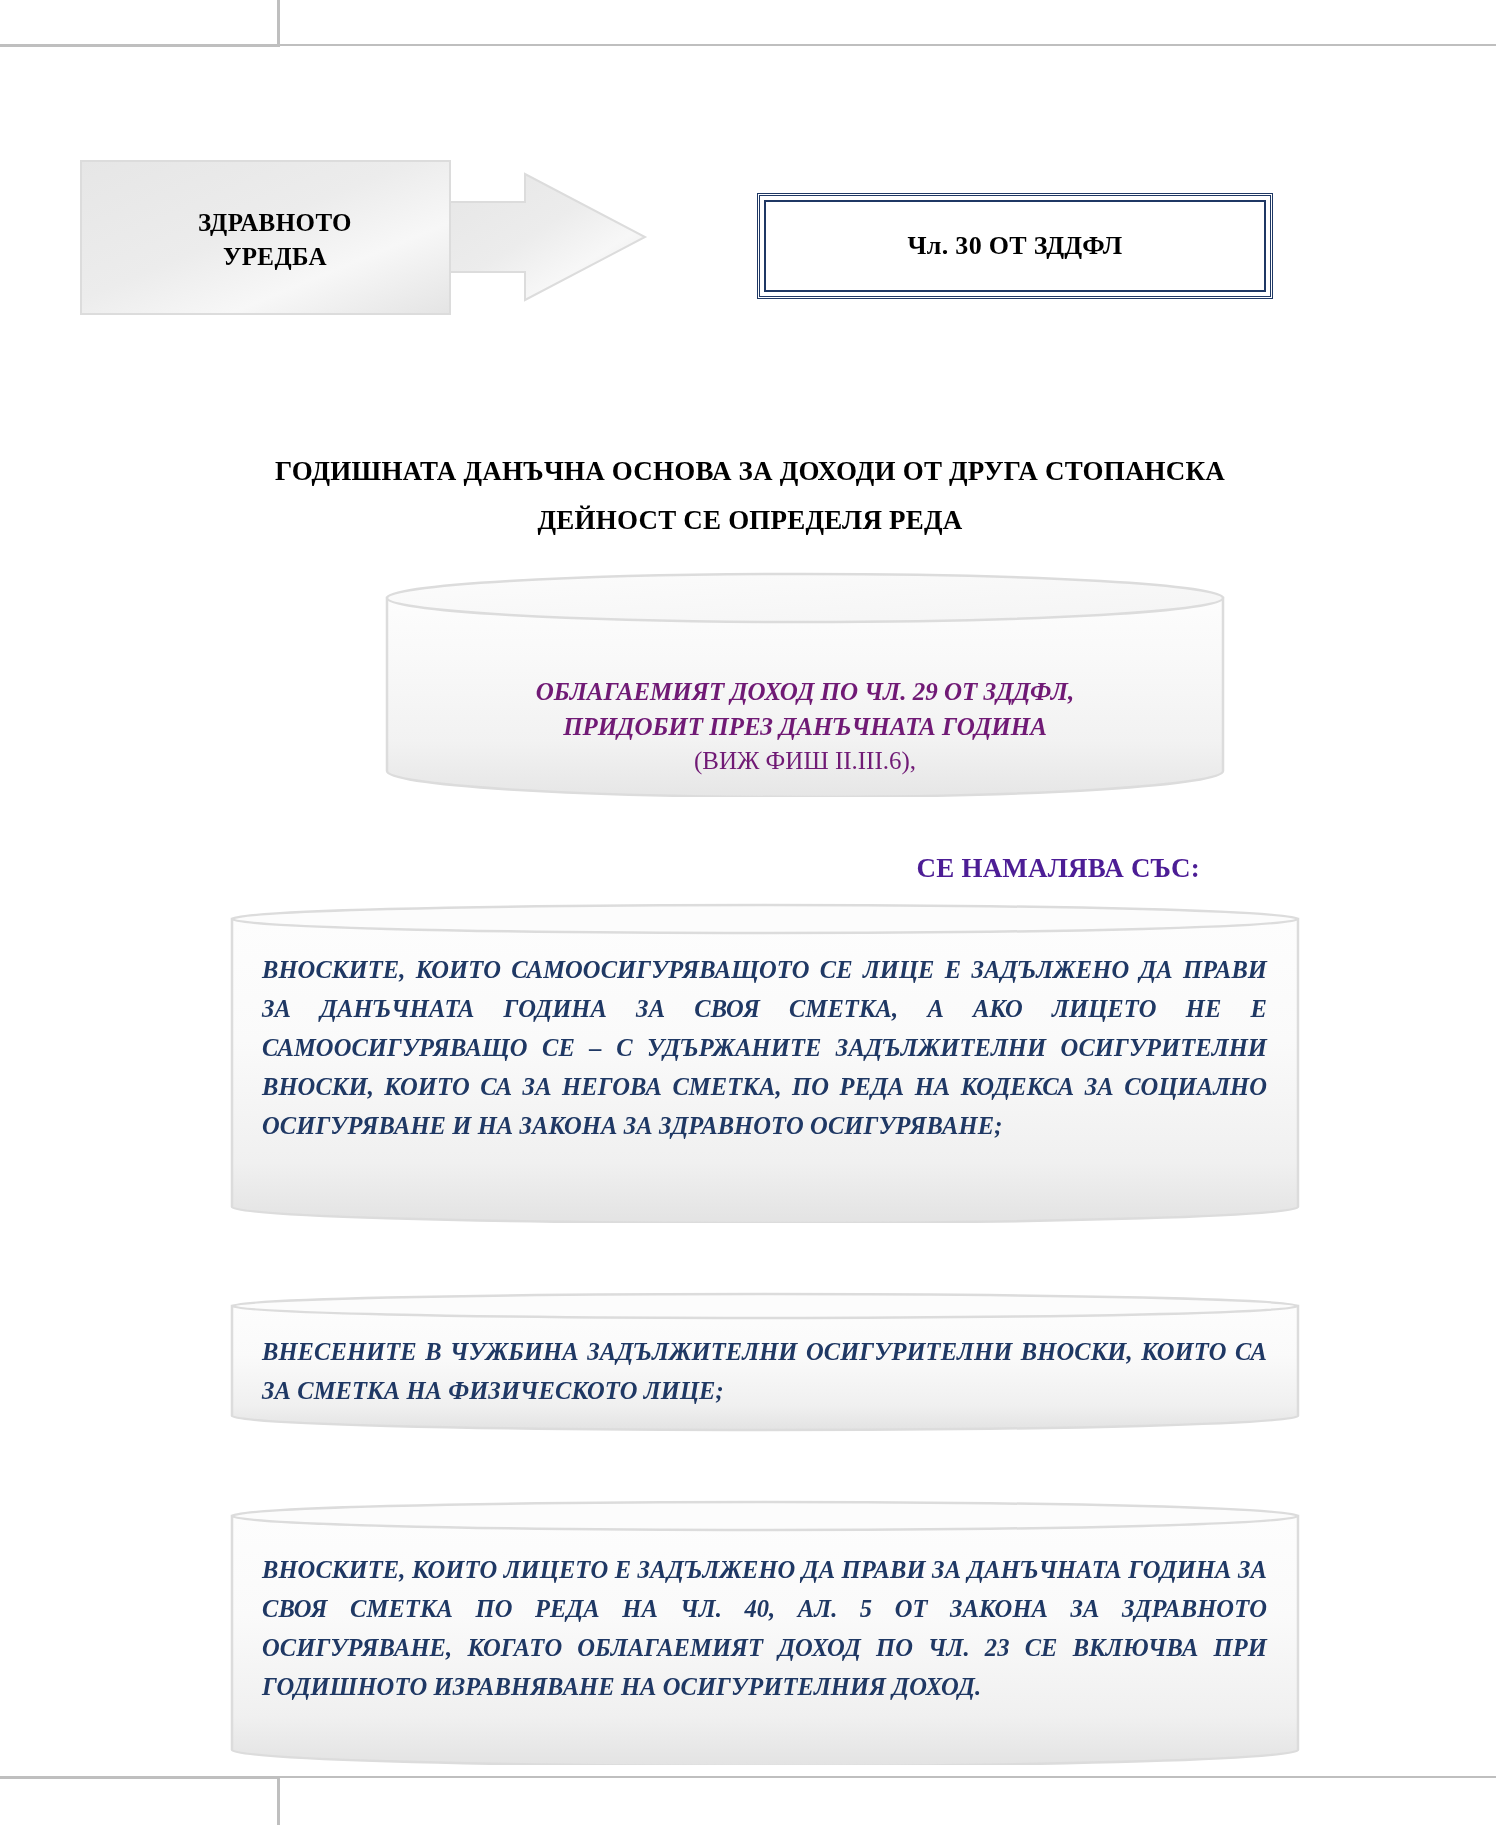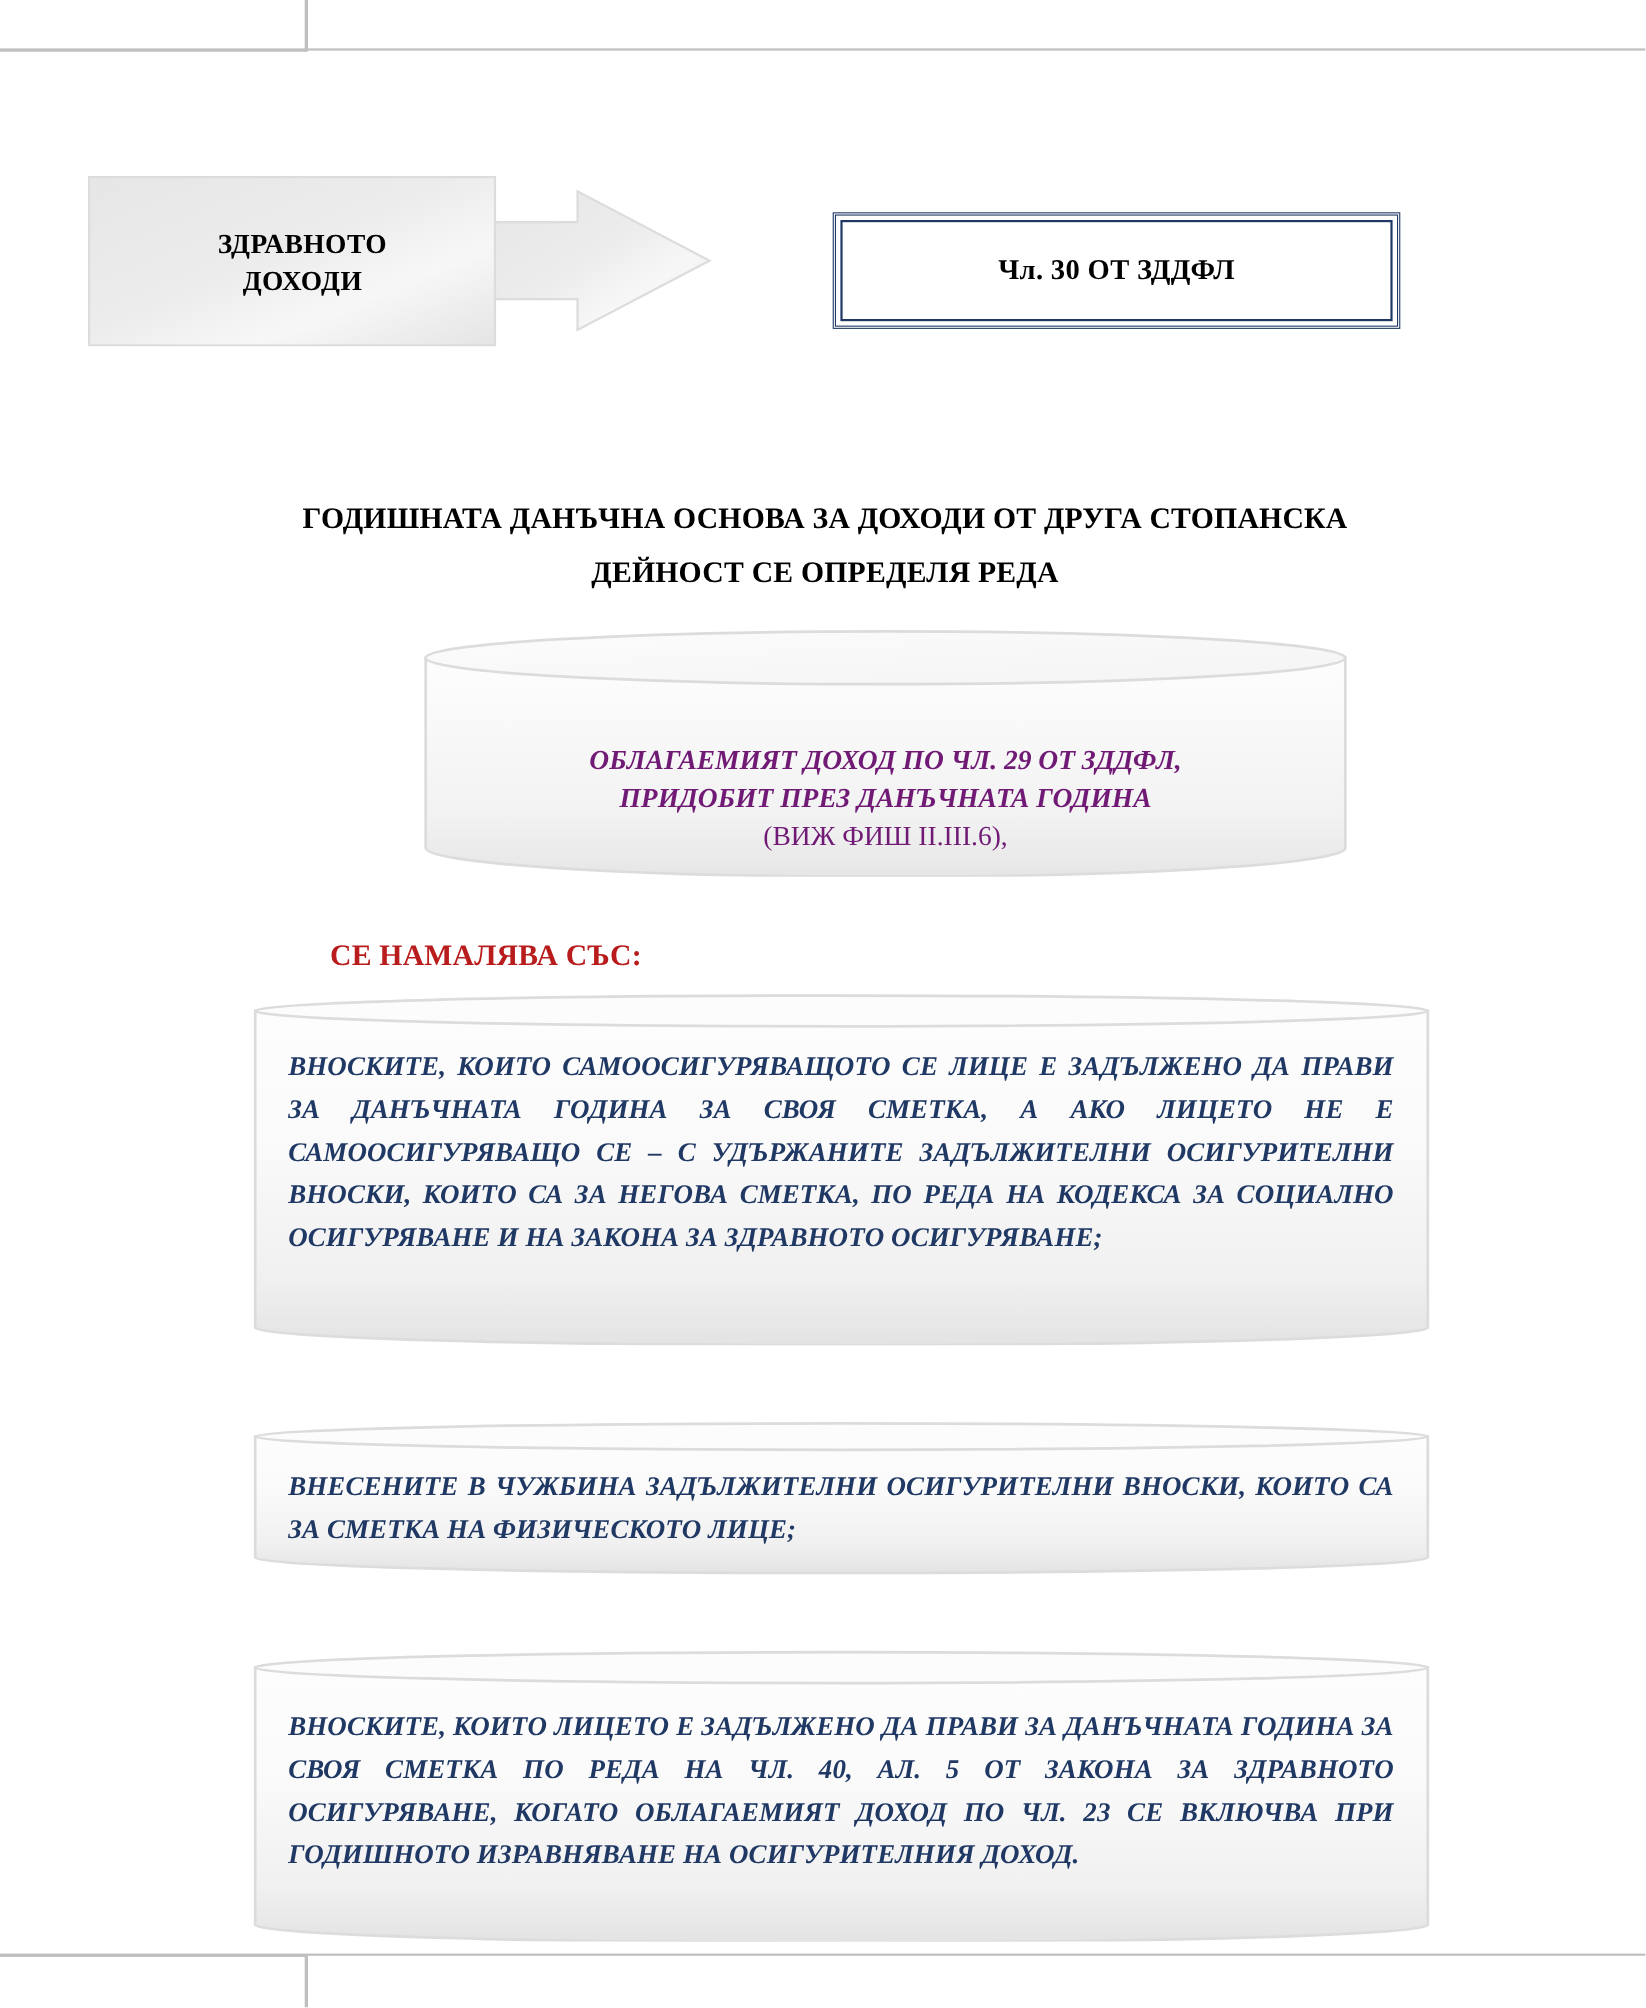--- a/index.html
+++ b/index.html
@@ -112,24 +112,24 @@
   }
   #cylinder-main-text .ital { font-style: italic; font-weight: bold; }
   #cylinder-main-text .plain { font-style: normal; font-weight: normal; font-size: 25px; }
 
   
   #reduce-heading {
     position: absolute;
     left: 300px;
     top: 853px;
     width: 900px;
-    text-align: left;
+    text-align: right;
     font-size: 27px;
     font-weight: bold;
-    color: #b91c1c;
+    color: #4c1d95;
     letter-spacing: 0.2px;
   }
 
   
   .flatcyl { position: absolute; }
   .flatcyl svg { position: absolute; left: 0; top: 0; }
   .flatcyl .body {
     position: absolute;
     color: #1f3864;
     font-size: 24.5px;
@@ -170,21 +170,21 @@
           <stop offset="45%" stop-color="#ececec"></stop>
           <stop offset="70%" stop-color="#f7f7f7"></stop>
           <stop offset="100%" stop-color="#e4e4e4"></stop>
         </linearGradient>
       </defs>
       <rect x="1" y="1" width="369" height="153" fill="url(#gradArrow)" stroke="#dcdcdc" stroke-width="2"></rect>
       <path d="M370,42 L445,42 L445,14 L565,77 L445,140 L445,112 L370,112 Z" fill="url(#gradArrow)" stroke="#dcdcdc" stroke-width="2" stroke-linejoin="miter"></path>
     </svg>
     <div id="arrow-label">
       <span>ЗДРАВНОТО</span><br>
-      <span>ДОХОДИ</span>
+      <span>УРЕДБА</span>
     </div>
   </div>
 
   <div id="law-box">
     <div id="law-box-inner">
       <span id="law-box-label">Чл. 30 ОТ ЗДДФЛ</span>
     </div>
   </div>
 
   <div id="main-heading">

